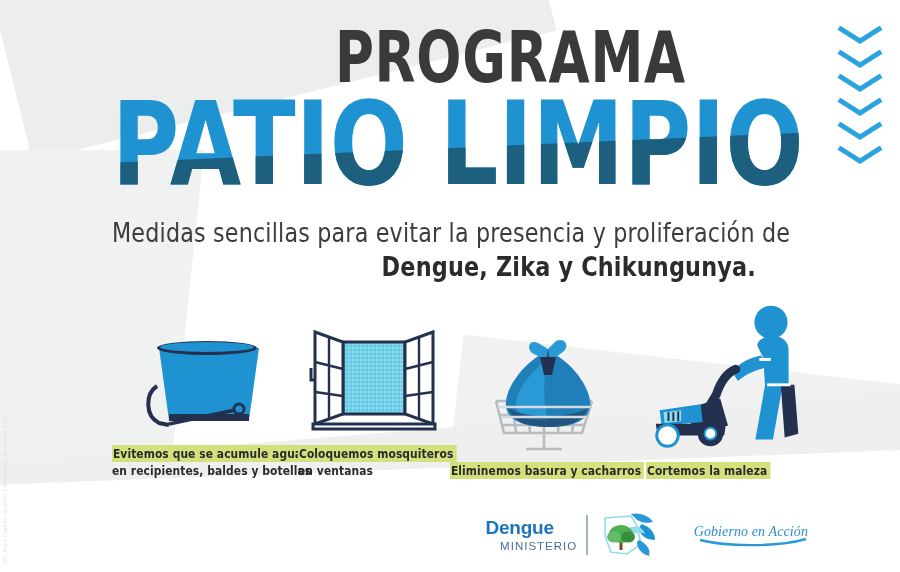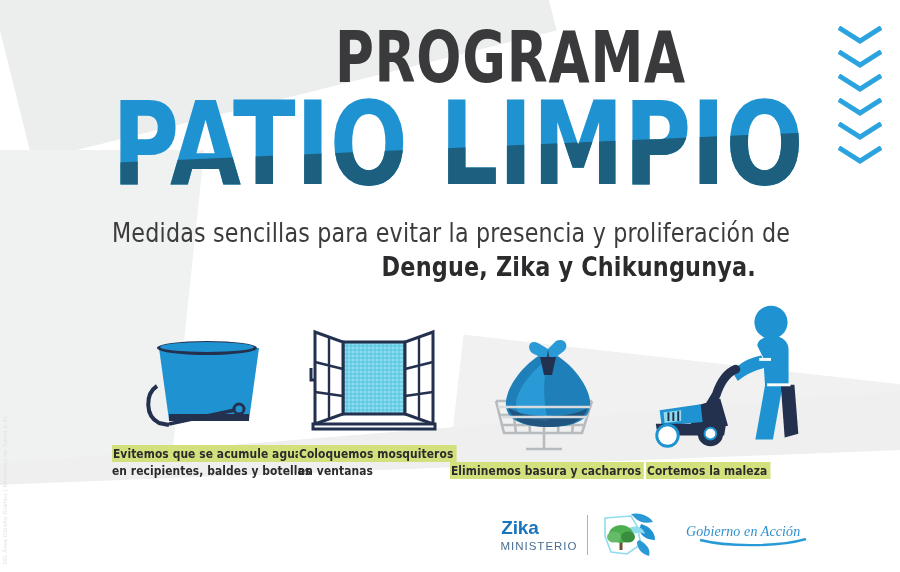--- a/index.html
+++ b/index.html
@@ -224,21 +224,21 @@
   .pampa {
     font-family: "Liberation Sans", sans-serif;
     font-size: 29px;
     font-weight: 700;
     font-style: italic;
     color: #1b86c9;
     letter-spacing: .2px;
   }
   .gobierno {
     margin-top: 2px;
-    margin-left: 18px;
+    margin-left: 26px;
     font-family: "Liberation Serif", serif;
     font-size: 14px;
     font-style: italic;
     color: #2f8fcd;
     letter-spacing: .1px;
   }
   .swoosh { margin-left: 30px; margin-top: -1px; display: block; }
 </style>
 </head>
 <body>
@@ -411,21 +411,21 @@
       </div>
       <div class="cap">
         <span class="hl">Cortemos la maleza</span>
         <span class="l2"></span>
       </div>
     </div>
   </div>
 
   <div class="logo">
     <div class="salud-stack">
-      <div class="salud">Zika</div>
+      <div class="salud">Dengue</div>
       <div class="ministerio">MINISTERIO</div>
     </div>
     <div class="divider"></div>
     <svg width="62" height="50" viewBox="0 0 62 50">
       <path d="M8 8 L34 6 L40 16 L44 34 L30 44 L14 42 L8 26 Z" fill="#ffffff" stroke="#8fdcef" stroke-width="1.6"></path>
       <path d="M34 4 C44 2 52 6 56 12 C48 14 42 12 38 8 Z" fill="#2a9ad6"></path>
       <path d="M44 14 C52 16 58 22 58 30 C50 30 44 26 42 20 Z" fill="#1f93d1"></path>
       <path d="M42 30 C50 34 54 40 52 46 C44 44 40 38 40 32 Z" fill="#2a9ad6"></path>
       <path d="M30 20 C36 14 46 16 48 24 C44 22 38 22 34 26 Z" fill="#8fdcef"></path>
       <path d="M24 40 L24 28" stroke="#6d4c2f" stroke-width="3" fill="none"></path>

